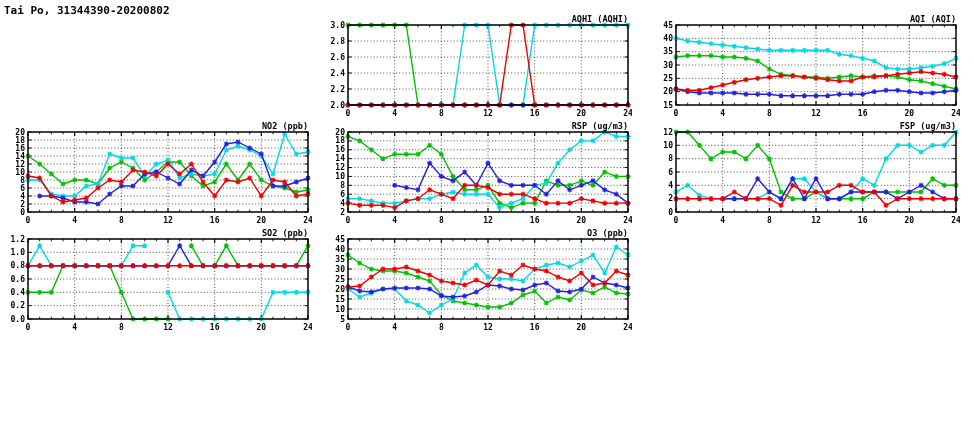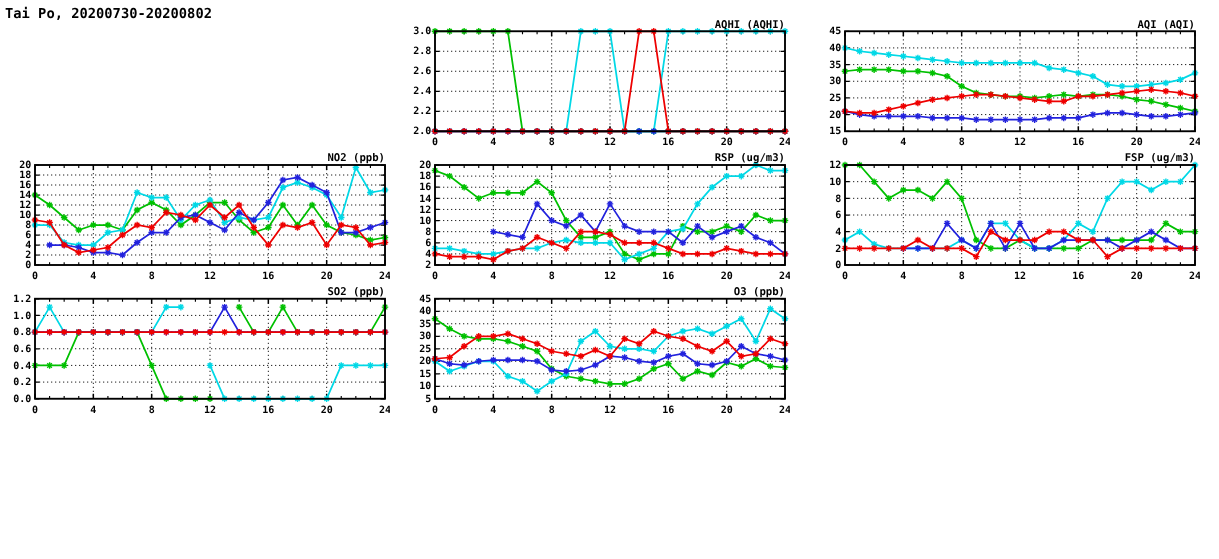--- a/index.html
+++ b/index.html
@@ -4,21 +4,21 @@
 <style>
   html,body{margin:0;padding:0;background:#ffffff;}
   body{width:975px;height:447px;position:relative;font-family:"DejaVu Sans Mono","Liberation Mono",monospace;}
   .page-title{position:absolute;left:4px;top:4px;font-size:11px;font-weight:bold;color:#000;white-space:pre;}
   .chart{position:absolute;width:312px;height:106px;}
   .chart svg{display:block;}
 </style>
 </head>
 <body>
 
-<div class="page-title">Tai Po, 20200730-20200802</div>
+<div class="page-title">Tai Po, 31344390-20200802</div>
 
 <div class="chart" style="left: 320px; top: 15px;">
     <svg width="312" height="106" viewBox="0 0 312 106">
       <line x1="28" y1="90" x2="31.5" y2="90" stroke="#000" stroke-width="1"></line>
       <line x1="304.5" y1="90" x2="308" y2="90" stroke="#000" stroke-width="1"></line>
       <text x="25" y="92.6" text-anchor="end" font-size="8" font-weight="bold" font-family="DejaVu Sans Mono, Liberation Mono, monospace">2.0</text>
       <line x1="28" y1="73.99999999999999" x2="308" y2="73.99999999999999" stroke="#000" stroke-width="0.7" stroke-dasharray="1,2.2"></line>
       <line x1="28" y1="73.99999999999999" x2="31.5" y2="73.99999999999999" stroke="#000" stroke-width="1"></line>
       <line x1="304.5" y1="73.99999999999999" x2="308" y2="73.99999999999999" stroke="#000" stroke-width="1"></line>
       <text x="25" y="76.59999999999998" text-anchor="end" font-size="8" font-weight="bold" font-family="DejaVu Sans Mono, Liberation Mono, monospace">2.2</text>

